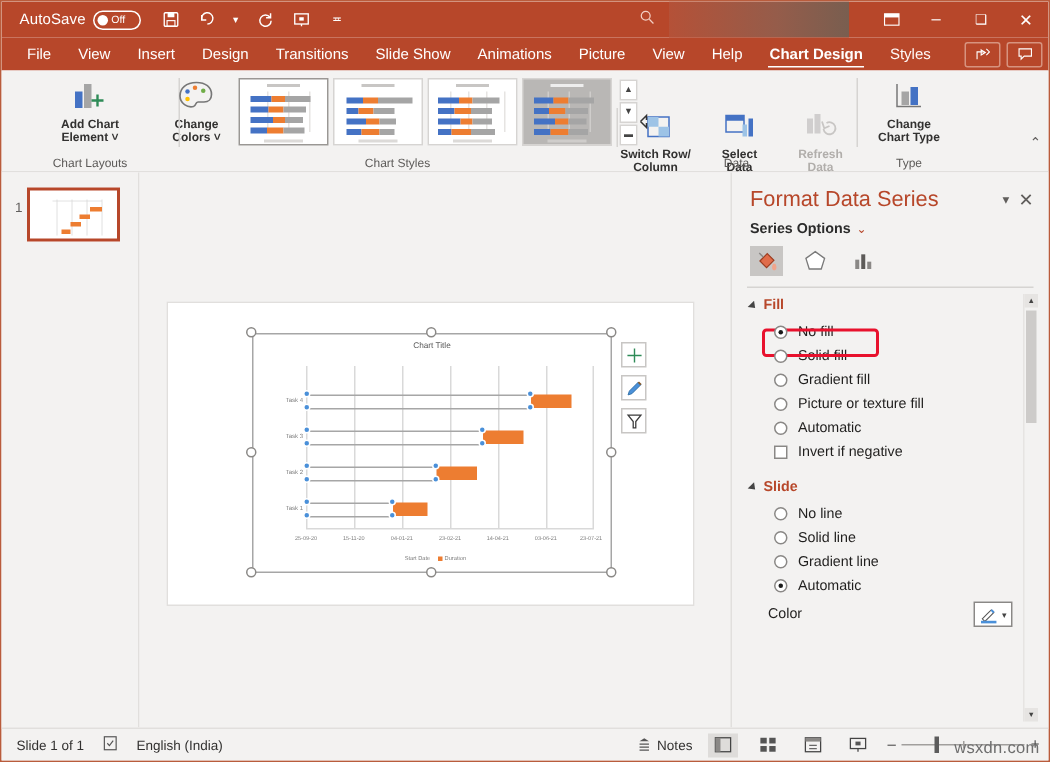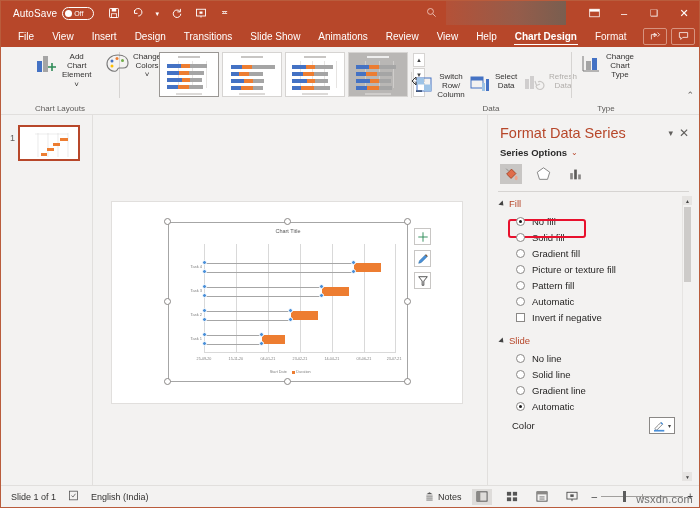--- a/index.html
+++ b/index.html
@@ -104,22 +104,22 @@
   .rgroup + .rgroup::before {
     content: ""; position: absolute; left: 0; top: 5px; bottom: 16px;
     width: 1px; background: #d6d4d2;
   }
   .rgroup-title {
     position: absolute; bottom: 1px; left: 0; right: 0;
     text-align: center; font-size: 8px; color: #5d5b59;
   }
   .rg-items { display: flex; align-items: flex-start; gap: 2px; height: 52px; }
   .rbtn {
-    width: 52px; display: flex; 
-    gap: 2px; padding-top: 3px;
+    width: 52px; display: flex; flex-direction: column; align-items: center;
+    gap: 2px; padding-top: 3px; font-weight: bold;
   }
   .rbtn.wide { width: 56px; }
   .rbtn-lbl {
     font-size: 8px; color: #323130; text-align: center; line-height: 1.15;
   }
   .rbtn.disabled .rbtn-lbl { color: #b1aeab; }
   .ico { width: 26px; height: 24px; position: relative; }
 
   
   .gallery {
@@ -254,21 +254,21 @@
   }
   .fp-ic {
     width: 22px; height: 20px; display: flex; align-items: center;
     justify-content: center; position: relative;
   }
   .fp-ic.sel { background: #c8c6c4; }
   .fp-divider { height: 1px; background: #d6d4d2; margin: 3px 10px 0 10px; }
   .fp-body { flex: 1; position: relative; padding: 6px 0 0 0; overflow: hidden; }
   .sec-head {
     display: flex; align-items: center; gap: 5px;
-    padding-left: 12px; font-size: 9.5px; color: #b7472a; font-weight: normal;
+    padding-left: 12px; font-size: 9.5px; color: #b7472a; font-weight: bold;
     margin-bottom: 4px;
   }
   .sec-tri {
     width: 0; height: 0; border-left: 4px solid #444;
     border-top: 3px solid transparent; border-bottom: 3px solid transparent;
     transform: rotate(45deg);
   }
   .opt {
     display: flex; align-items: center; gap: 7px;
     padding: 2.5px 0 2.5px 28px; font-size: 9.5px; color: #201f1e;
@@ -411,25 +411,25 @@
   </div>
 
   <div class="tabbar">
     <div class="tab">File</div>
     <div class="tab">View</div>
     <div class="tab">Insert</div>
     <div class="tab">Design</div>
     <div class="tab">Transitions</div>
     <div class="tab">Slide Show</div>
     <div class="tab">Animations</div>
-    <div class="tab">Review</div>
+    <div class="tab">Picture</div>
     <div class="tab">View</div>
     <div class="tab">Help</div>
     <div class="tab ctx active">Chart Design</div>
-    <div class="tab ctx">Format</div>
+    <div class="tab ctx">Styles</div>
     <div class="tabbar-right">
       <span class="tb-btn">
         <svg width="11" height="10" viewBox="0 0 16 14">
             <path d="M2 12 L2 5 L9 5" fill="none" stroke="#fff" stroke-width="1.1"></path>
             <path d="M6 3 L10 5.5 L6 8 Z" fill="none" stroke="#fff" stroke-width="1.1"></path>
             <path d="M11 2 L14 5 L11 8" fill="none" stroke="#fff" stroke-width="1.1"></path>
           </svg>
       </span>
       <span class="tb-btn">
         <svg width="11" height="10" viewBox="0 0 16 14">
@@ -554,20 +554,21 @@
               <span class="mleg" style="background:#cfcdcb;"></span>
             </span>
           </div>
           <div class="gal-scroll">
             <span class="gal-arrow">▲</span>
             <span class="gal-arrow">▼</span>
             <span class="gal-arrow">▬</span>
           </div>
         </div>
       </div>
+      <div class="rgroup-title">Chart Styles</div>
     </div>
 
     <div class="rgroup" style="width:160px;margin-top:20px;">
       <div class="rg-items">
         <div class="rbtn wide">
           <span class="ico">
             <svg width="26" height="24" viewBox="0 0 26 24">
               <rect x="8" y="6" width="14" height="13" fill="none" stroke="#4472c4" stroke-width="1"></rect>
               <rect x="8" y="6" width="7" height="6.5" fill="#9dc3e6"></rect>
               <rect x="15" y="12.5" width="7" height="6.5" fill="#9dc3e6"></rect>
@@ -801,24 +802,20 @@
         <div class="opt">
           <span class="radio"></span>
           <span class="opt-lbl">Gradient fill</span>
         </div>
         <div class="opt">
           <span class="radio"></span>
           <span class="opt-lbl">Picture or texture fill</span>
         </div>
         <div class="opt">
           <span class="radio"></span>
-          <span class="opt-lbl">Pattern fill</span>
-        </div>
-        <div class="opt">
-          <span class="radio"></span>
           <span class="opt-lbl">Automatic</span>
         </div>
         <div class="opt">
           <span class="cbox"></span>
           <span class="opt-lbl">Invert if negative</span>
         </div>
 
         <div class="sec-head" style="margin-top:10px;">
           <span class="sec-tri"></span>
           <span>Slide</span>

